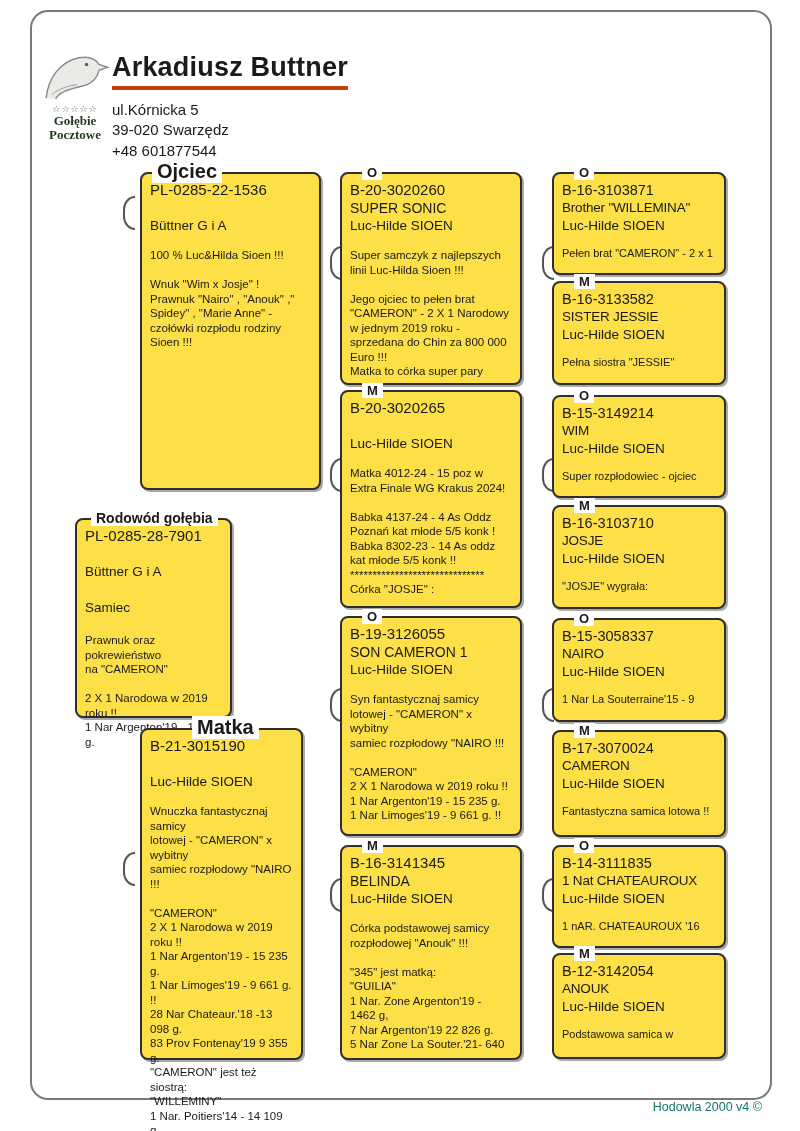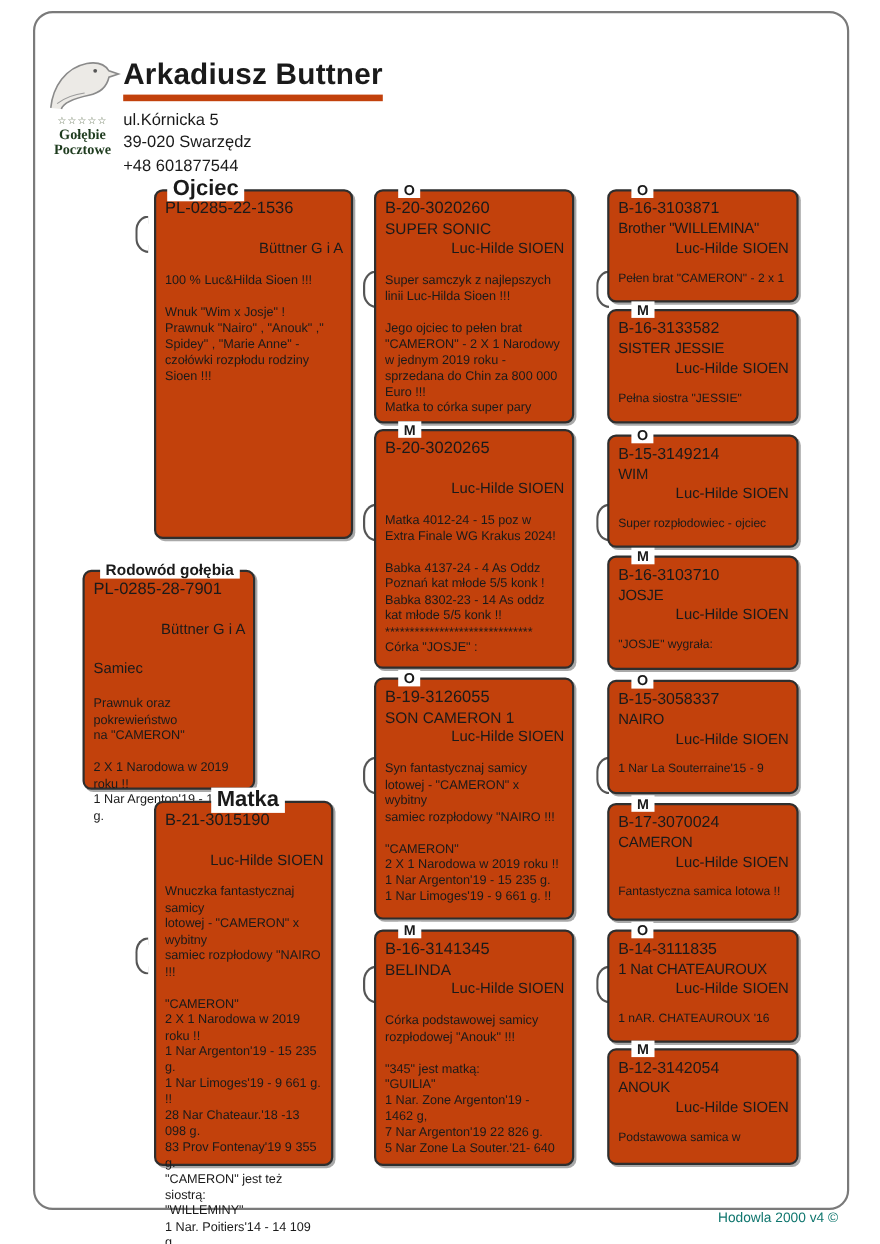--- a/index.html
+++ b/index.html
@@ -3,37 +3,37 @@
 <meta charset="utf-8">
 <style>
   html,body{margin:0;padding:0;background:#fff;}
   #stage{position:relative;width:800px;height:1131px;background:#fff;
     font-family:"Liberation Sans","DejaVu Sans",sans-serif;color:#1a1a1a;overflow:hidden;}
   .sheet{position:absolute;left:30px;top:10px;width:738px;height:1086px;
     border:2px solid #7a7a7a;border-radius:18px;background:#fff;}
 
   
   .owner-name{position:absolute;left:112px;top:52px;font-size:27px;font-weight:bold;
-    border-bottom:6px solid #c2410c;padding-bottom:3px;letter-spacing:.2px;}
+    border-bottom:4px solid #c2410c;padding-bottom:3px;letter-spacing:.2px;}
   .addr{position:absolute;left:112px;top:100px;font-size:15px;line-height:1.35;}
   .logo{position:absolute;left:36px;top:50px;width:78px;text-align:center;}
   .logo .stars{font-size:9px;color:#5a6a4a;letter-spacing:1px;line-height:10px;}
   .logo .lt{font-size:13px;font-weight:bold;color:#1e3b1e;line-height:14px;
     font-family:"Liberation Serif","DejaVu Serif",serif;}
 
   
-  .box{position:absolute;background:#c2410c;border:2px solid #2e2e2e;border-radius:8px;
+  .box{position:absolute;background:#fde047;border:2px solid #2e2e2e;border-radius:8px;
     box-shadow:2px 2px 0 #a9a9a9;padding:7px 7px 5px 8px;box-sizing:border-box;}
   .blabel{position:absolute;background:#fff;padding:0 5px;font-weight:bold;white-space:nowrap;}
   .lab-big{font-size:20px;top:-14px;}
   .lab-mid{font-size:14px;top:-10px;}
   .lab-sex{font-size:13px;top:-9px;left:20px;}
   .ring{font-size:15px;line-height:18px;white-space:nowrap;}
   .pname{font-size:14px;line-height:18px;min-height:18px;white-space:nowrap;}
-  .powner{font-size:13.5px;line-height:18px;white-space:nowrap;text-align:right;}
+  .powner{font-size:13.5px;line-height:18px;white-space:nowrap;}
   .sexline{font-size:13.5px;line-height:18px;margin-top:18px;}
   .desc{font-size:11.5px;line-height:14.5px;margin-top:13px;white-space:pre-line;}
   .desc.tight{margin-top:16px;}
   .ggp .desc{margin-top:11px;white-space:pre;overflow:hidden;font-size:11px;}
   .ggp .ring{font-size:14.5px;}
   .ggp .pname{font-size:13.5px;letter-spacing:-.2px;}
 
   
   .brace{position:absolute;width:10px;height:30px;border:2px solid #555;border-right:none;
     border-radius:14px 0 0 14px / 16px 0 0 16px;background:transparent;}

